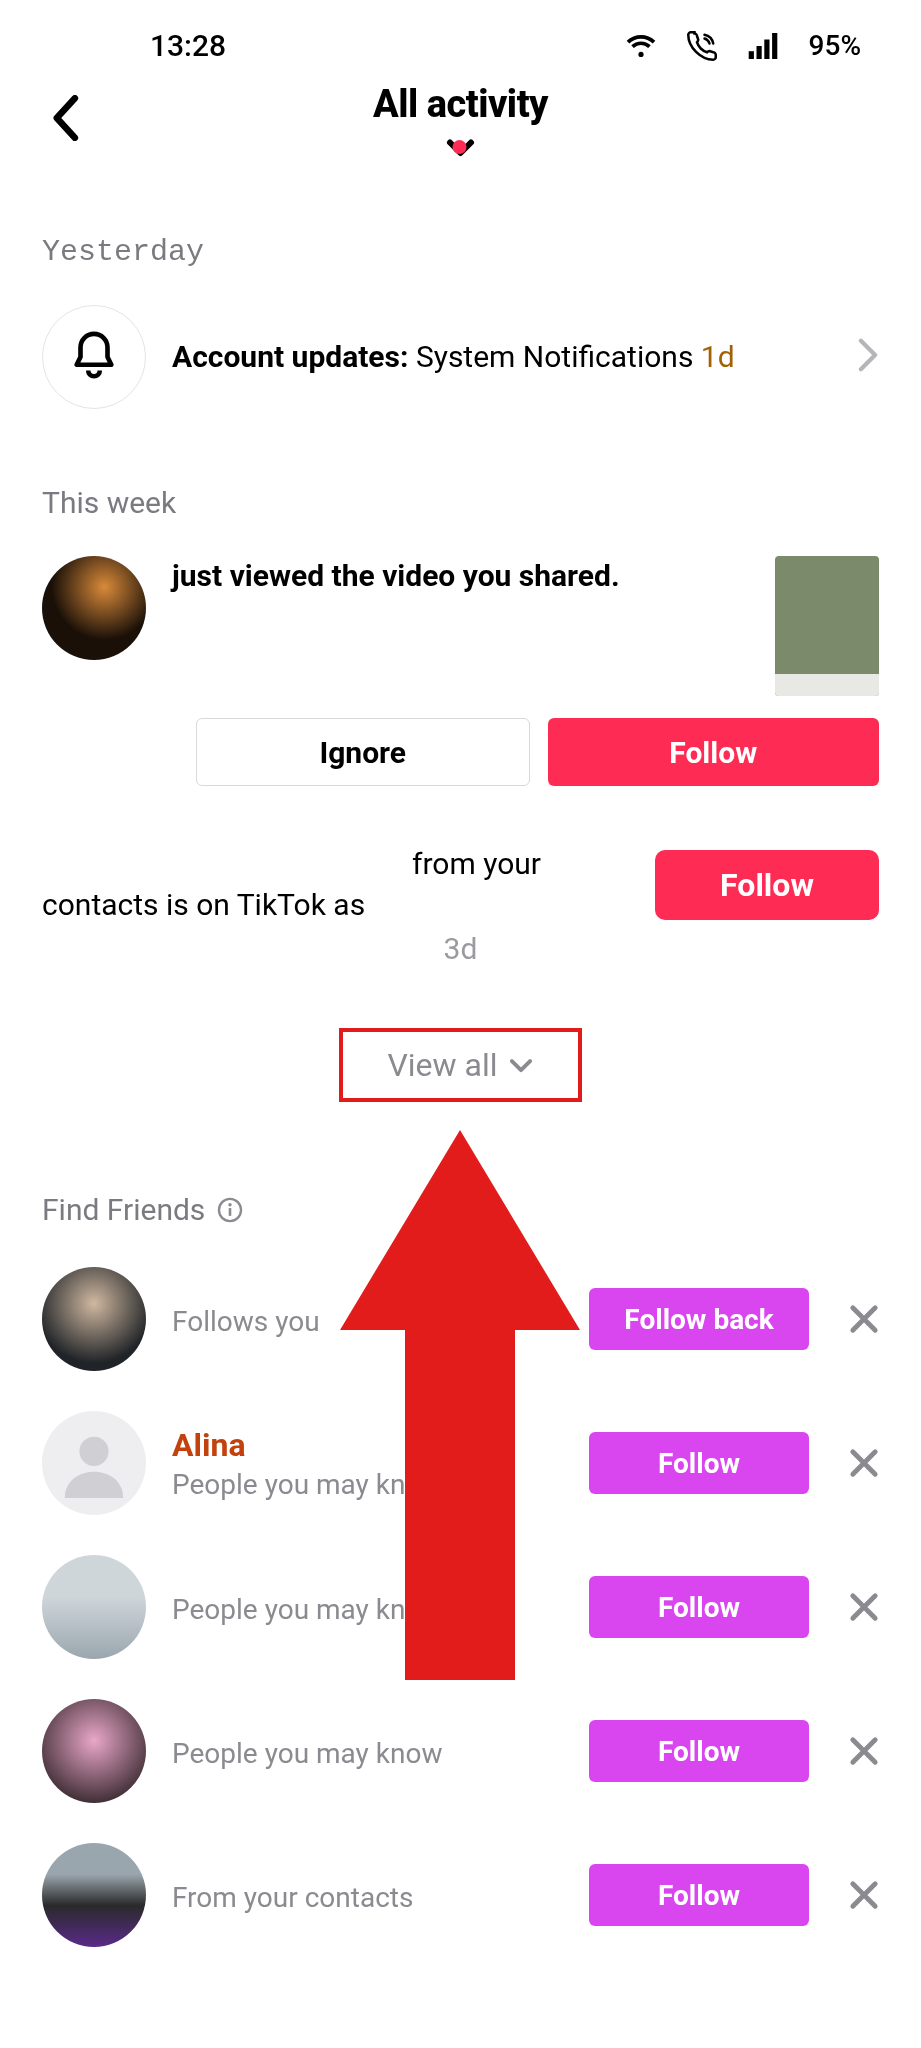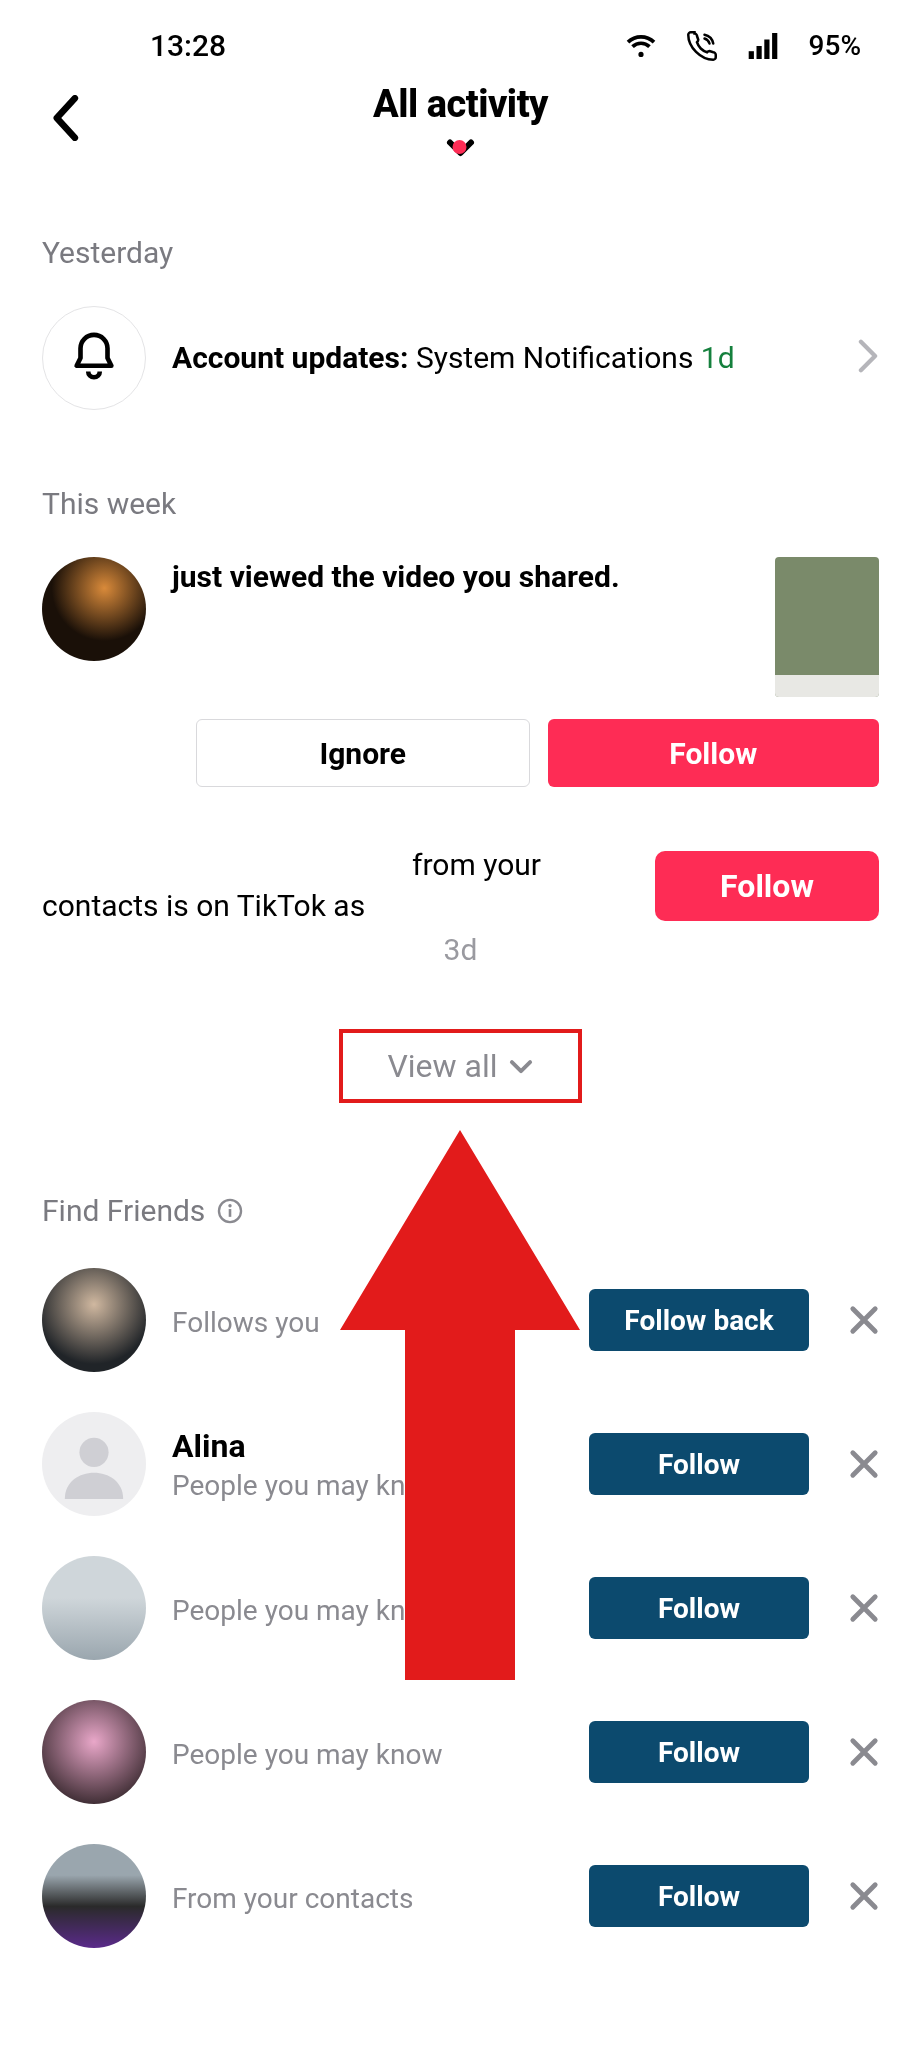--- a/index.html
+++ b/index.html
@@ -79,20 +79,21 @@
     margin-left: -2px;
   }
 
   .section-label {
     font-size: 30px;
     color: #7a7a80;
     padding: 58px 42px 18px 42px;
   }
   .section-label.first {
     padding-top: 64px;
+    font-family: Liberation Mono, monospace;
   }
 
   .row {
     display: flex;
     align-items: center;
     padding: 18px 42px;
     gap: 26px;
   }
   .bell-circle {
     width: 104px;
@@ -107,21 +108,21 @@
   .row-text {
     flex: 1;
     font-size: 30px;
     line-height: 1.38;
     color: #000;
   }
   .row-text .bold {
     font-weight: 700;
   }
   .row-text .time {
-    color: #15803d;
+    color: #a16207;
   }
   .chevron-right {
     flex-shrink: 0;
   }
 
   .avatar {
     width: 104px;
     height: 104px;
     border-radius: 50%;
     flex-shrink: 0;
@@ -276,32 +277,32 @@
   .friend-info {
     flex: 1;
     display: flex;
     flex-direction: column;
     gap: 4px;
     min-width: 0;
   }
   .friend-name {
     font-size: 32px;
     font-weight: 700;
-    color: #000000;
+    color: #c2410c;
     white-space: nowrap;
     overflow: hidden;
   }
   .friend-sub {
     font-size: 28px;
     color: #8a8a90;
     white-space: nowrap;
     overflow: hidden;
   }
   .friend-follow {
-    background: #0c4a6e;
+    background: #d946ef;
     color: #fff;
     font-size: 28px;
     font-weight: 700;
     height: 62px;
     min-width: 220px;
     border-radius: 6px;
     display: flex;
     align-items: center;
     justify-content: center;
     border: none;

